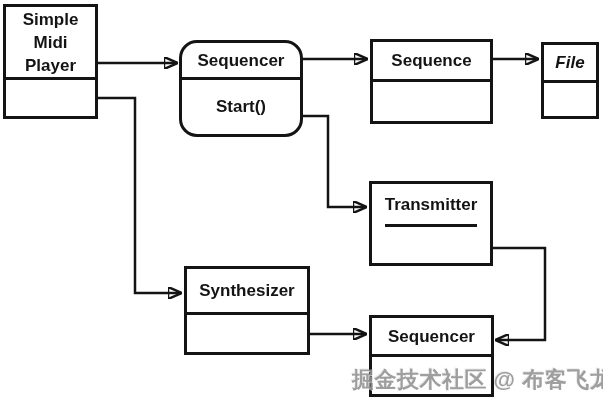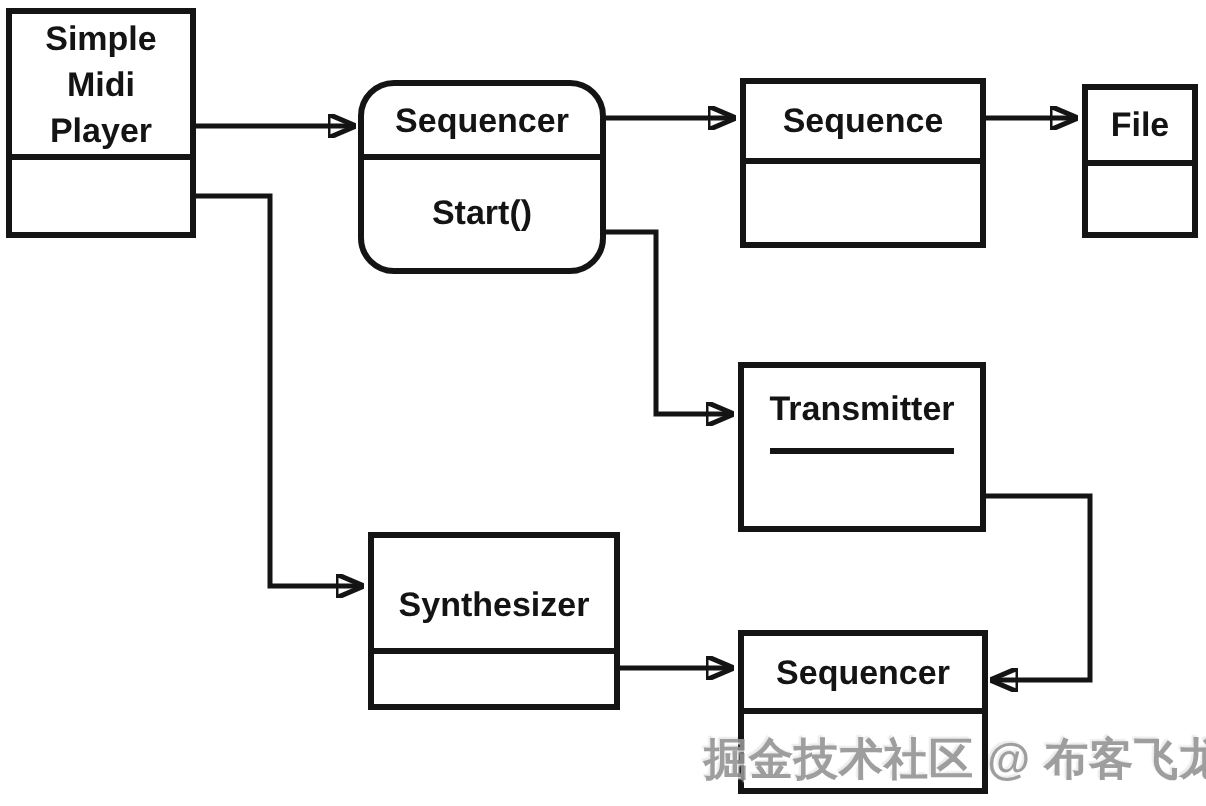--- a/index.html
+++ b/index.html
@@ -48,25 +48,25 @@
     color:var(--line);
   }
   
   #box-player      {left:3px;  top:4px;   width:95px;  height:115px;}
   #box-player      .uml-title{height:73px;}
   #box-sequencer   {left:179px;top:40px;  width:124px; height:97px;border-radius:18px;}
   #box-sequencer   .uml-title{height:37px;}
   #box-sequence    {left:370px;top:39px;  width:123px; height:85px;}
   #box-sequence    .uml-title{height:40px;}
   #box-file        {left:541px;top:42px;  width:58px;  height:77px;}
-  #box-file        .uml-title{height:38px;}
+  #box-file        .uml-title{height:38px;font-style:italic;}
   #box-transmitter {left:369px;top:181px; width:124px; height:85px;align-items:center;}
   #box-transmitter .uml-title{height:43px;}
   #box-synthesizer {left:184px;top:266px; width:126px; height:89px;}
-  #box-synthesizer .uml-title{height:46px;margin-top:12px;}
+  #box-synthesizer .uml-title{height:46px;}
   #box-receiver    {left:369px;top:315px; width:125px; height:82px;}
   #box-receiver    .uml-title{height:39px;}
 
   .watermark{
     position:absolute;
     left:352px;top:365px;
     z-index:5;
     font-size:22px;
     font-weight:bold;
     letter-spacing:0.5px;

